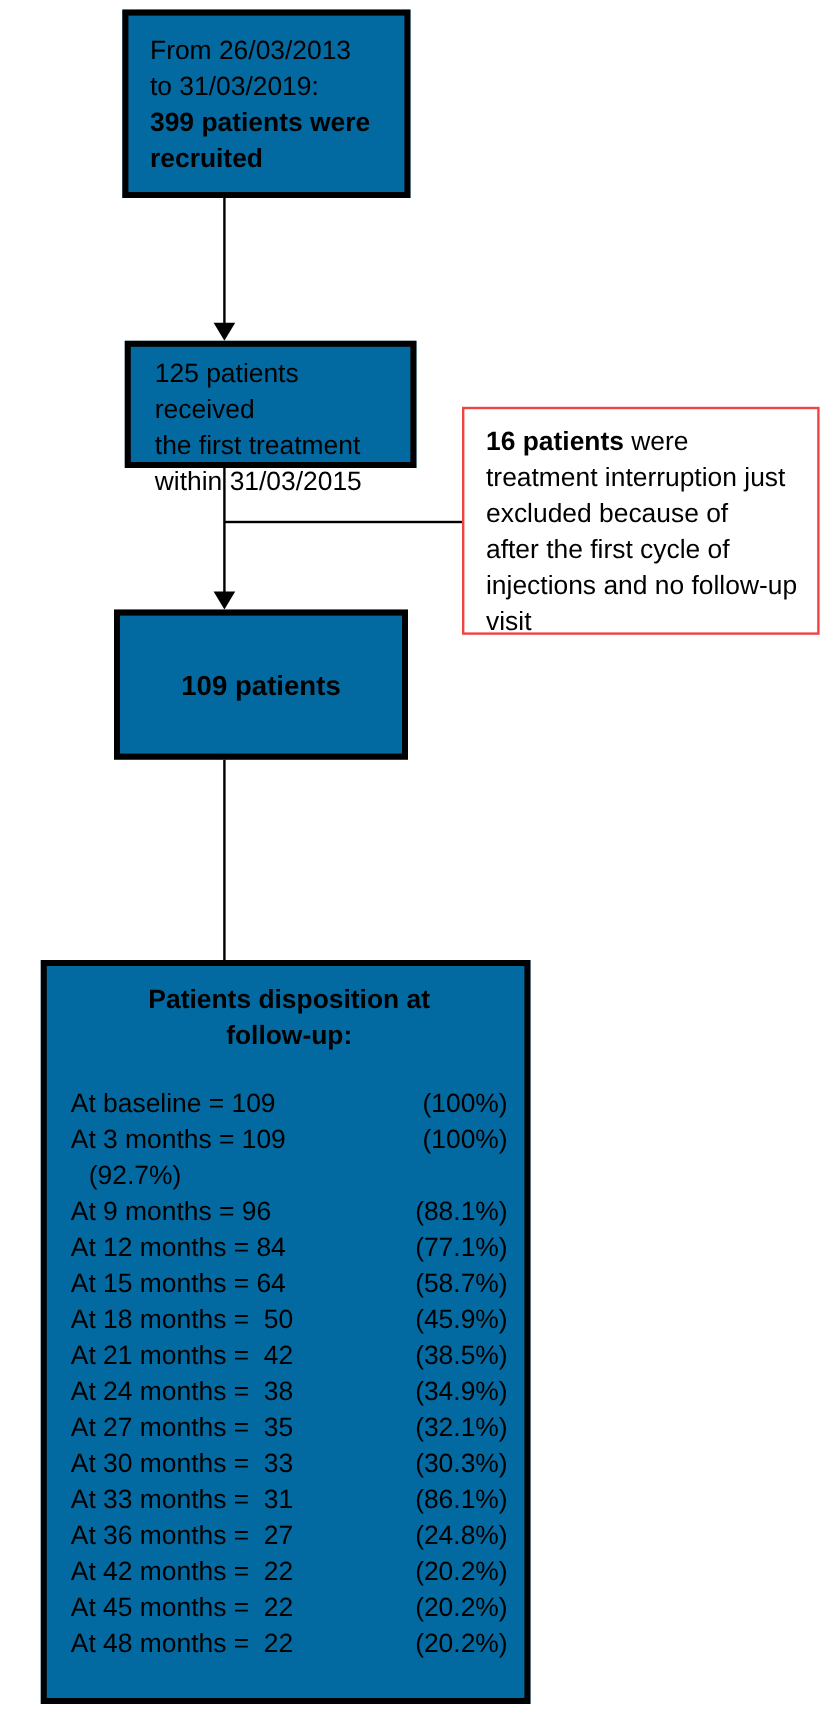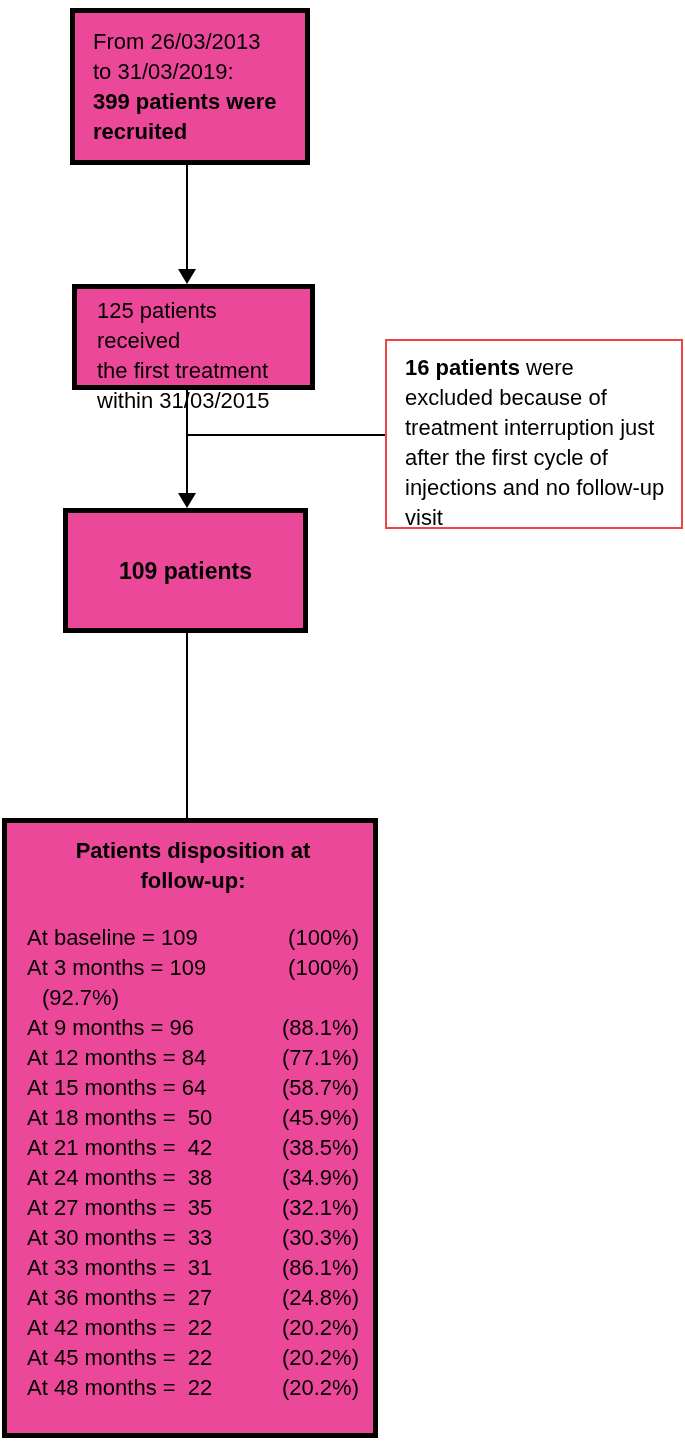--- a/index.html
+++ b/index.html
@@ -14,21 +14,22 @@
     background: #ffffff;
     font-family: "Liberation Sans", "DejaVu Sans", sans-serif;
     color: #000000;
     font-size: 22px;
     line-height: 30px;
   }
   .fbox {
     position: absolute;
     box-sizing: border-box;
     border: 5px solid #000000;
-    background: #ec4899;
+    background: #0369a1;
+    margin-left: 32px;
   }
   .fbox-thin {
     position: absolute;
     box-sizing: border-box;
     border: 2px solid #ef4444;
     background: #ffffff;
   }
   .bold { font-weight: bold; }
   .pre { white-space: pre; }
   .vline {
@@ -50,21 +51,21 @@
     border-top: 15px solid #000000;
   }
   .box-recruited { left: 70px; top: 8px; width: 240px; height: 157px; padding: 14px 8px 0 18px; }
   .box-treatment { left: 72px; top: 284px; width: 243px; height: 106px; padding: 7px 6px 0 20px; }
   .box-cohort {
     left: 63px; top: 508px; width: 245px; height: 125px;
     display: flex; align-items: center; justify-content: center;
     font-size: 23px;
   }
   .box-excluded { left: 385px; top: 339px; width: 298px; height: 190px; padding: 12px 4px 0 18px; }
-  .box-disposition { left: 2px; top: 818px; width: 376px; height: 620px; padding: 13px 14px 0 20px; }
+  .box-disposition { left: 2px; top: 800px; width: 408px; height: 620px; padding: 13px 14px 0 20px; }
   .disposition-title { text-align: center; font-weight: bold; }
   .disposition-rows { margin-top: 27px; }
   .disp-row {
     display: flex;
     justify-content: space-between;
     line-height: 30px;
   }
   .disp-row .pct {
     width: 92px;
     text-align: right;
@@ -92,22 +93,22 @@
   </div>
 
   <div class="fbox box-treatment">
     <div>125 patients received</div>
     <div>the first treatment</div>
     <div>within 31/03/2015</div>
   </div>
 
   <div class="fbox-thin box-excluded">
     <div><span class="bold pre">16 patients</span><span class="pre"> were</span></div>
+    <div>treatment interruption just</div>
     <div>excluded because of</div>
-    <div>treatment interruption just</div>
     <div>after the first cycle of</div>
     <div>injections and no follow-up</div>
     <div>visit</div>
   </div>
 
   <div class="fbox box-cohort">
     <span class="bold">109 patients</span>
   </div>
 
   <div class="fbox box-disposition">

